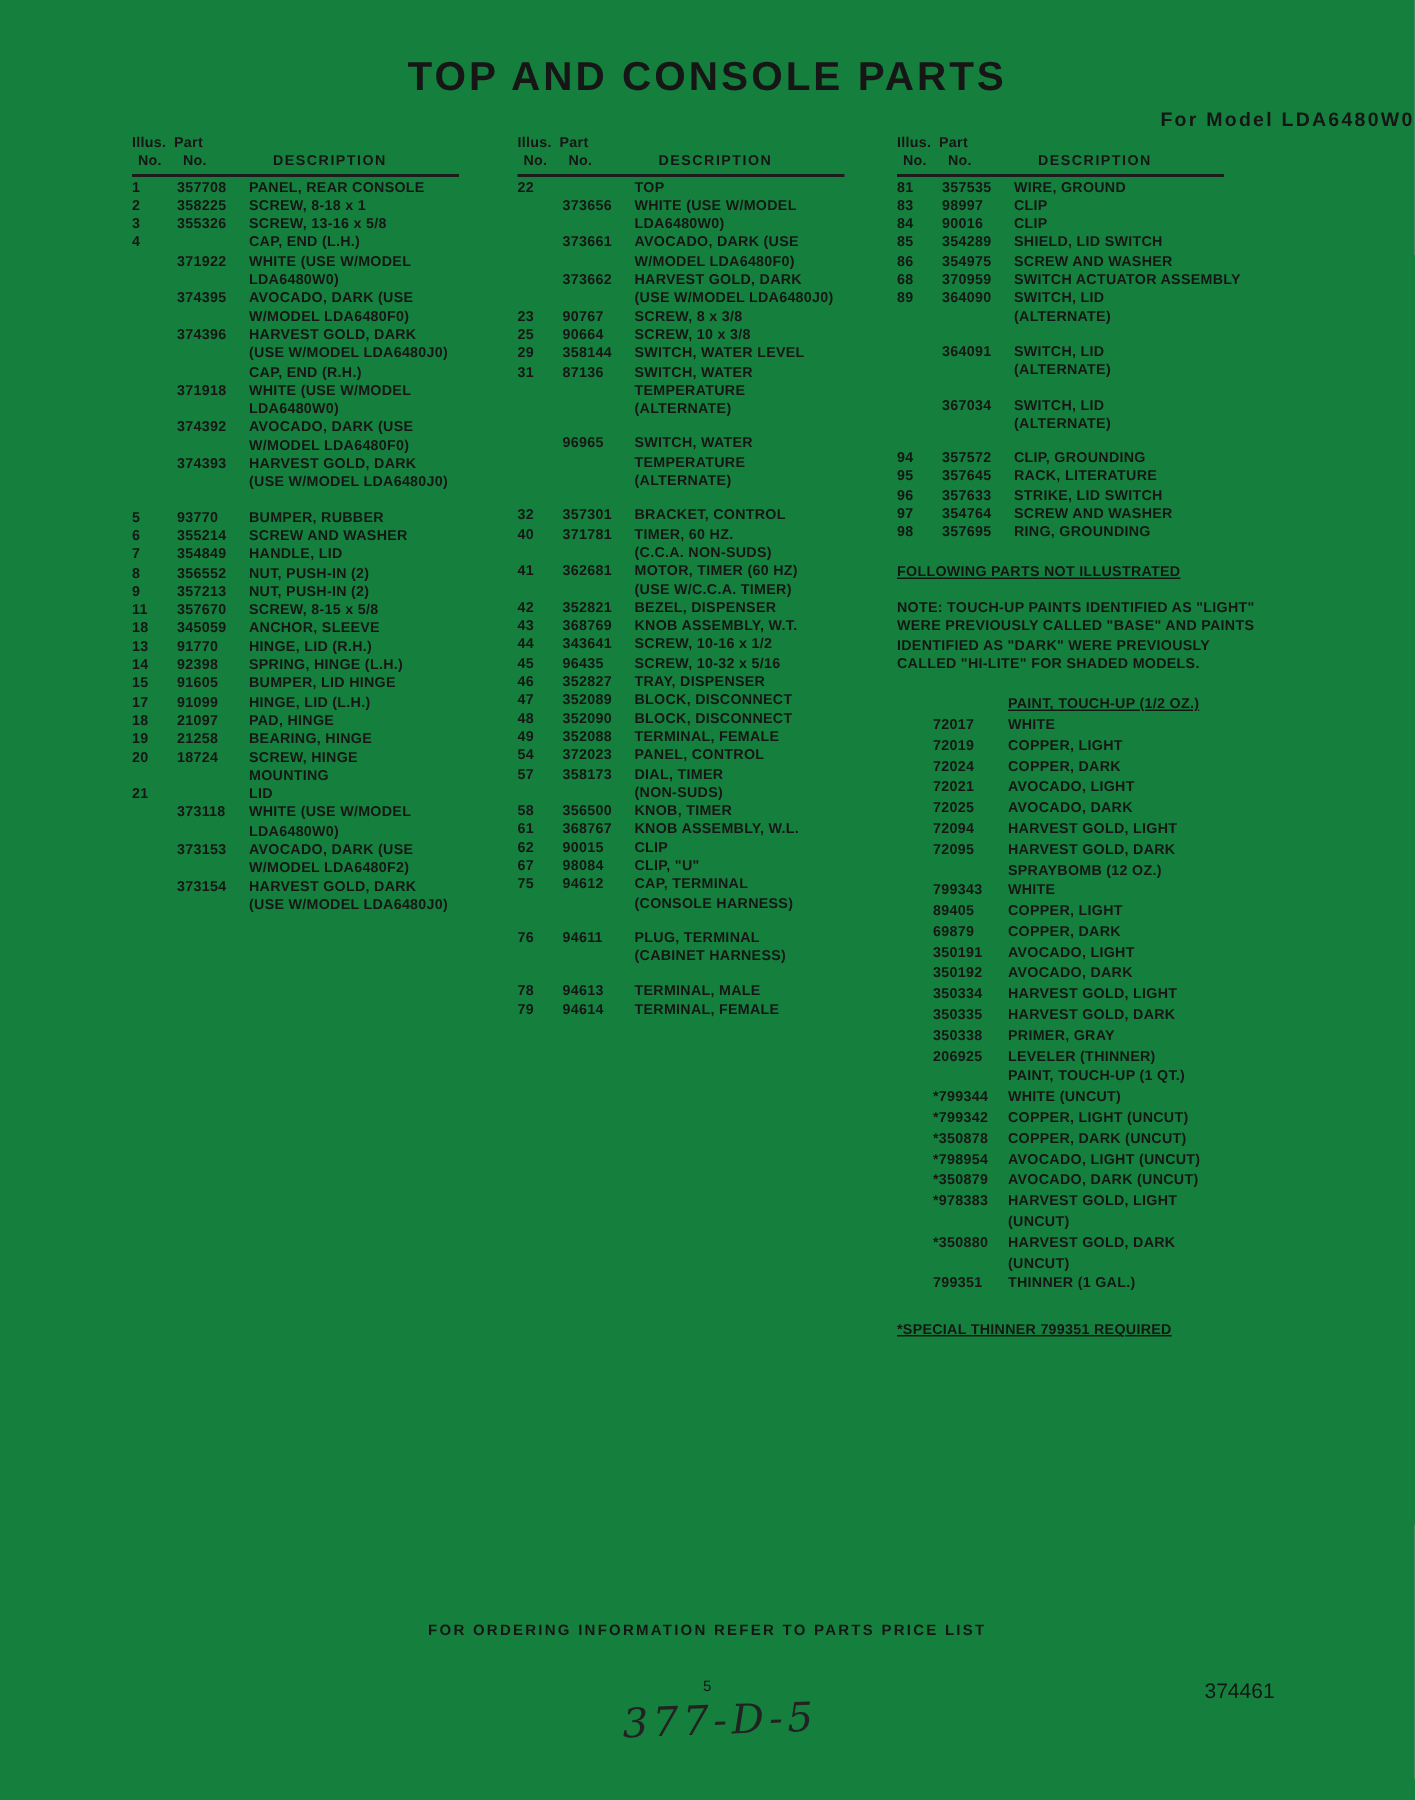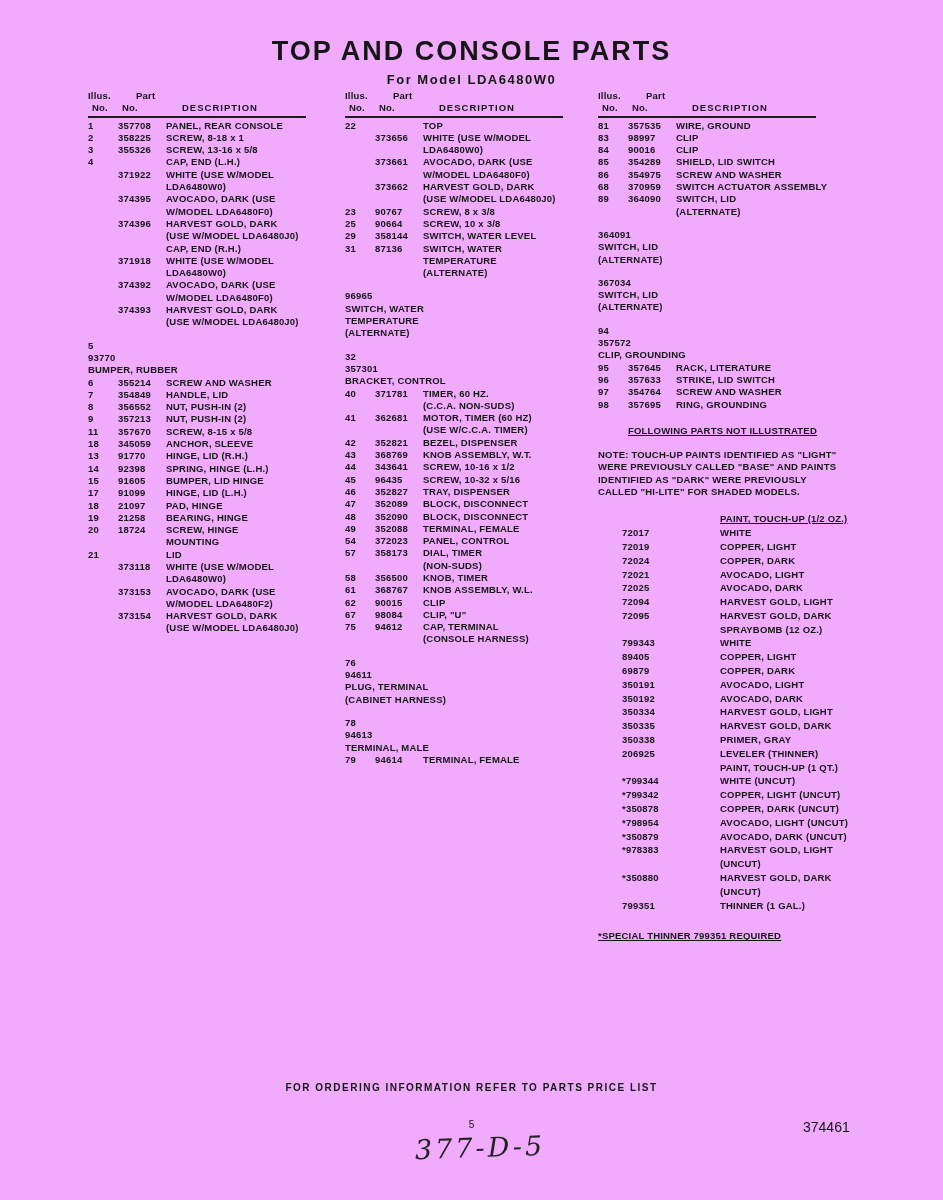--- a/index.html
+++ b/index.html
@@ -1,51 +1,51 @@
 <!DOCTYPE html>
 <html><head>
 <meta charset="utf-8">
 <style>
   * { margin:0; padding:0; box-sizing:border-box; }
   html,body { background:#888; }
   .page {
     position:relative; width:943px; height:1200px; margin:0 auto;
-    background:#f0abfc; color:#161616;
+    background:#15803d; color:#161616;
     font-family:"Liberation Sans", sans-serif; font-weight:700;
     overflow:hidden;
   }
   .page-title {
     position:absolute; top:36px; left:0; width:100%;
     text-align:center; font-size:27px; letter-spacing:2px;
   }
   .page-subtitle {
     position:absolute; top:72px; left:0; width:100%;
-    text-align:center; font-size:13px; letter-spacing:1.5px;
+    text-align:right; font-size:13px; letter-spacing:1.5px;
   }
   .col {
     position:absolute; top:90px; width:252px;
     font-size:9.5px; line-height:12.3px; letter-spacing:0.2px;
   }
   .col1 { left:88px; }
   .col2 { left:345px; }
   .col3 { left:598px; }
-  .hdr-row1 .h-illus { display:inline-block; width:48px; }
+  .hdr-row1 .h-illus { display:inline-block; width:28px; }
   .hdr-row2 .h-no1 { display:inline-block; width:34px; padding-left:4px; }
   .hdr-row2 .h-no2 { display:inline-block; width:60px; }
   .hdr-row2 .h-desc { letter-spacing:1px; }
   .hdr-rule { border-top:2px solid #1c1c1c; width:218px; margin:1px 0 2px 0; }
   .row { display:flex; }
-  .row.gap-top { margin-top:11px;flex-direction:column; }
+  .row.gap-top { margin-top:11px; }
   .c-illus { width:30px; flex:none; }
   .c-part { width:48px; flex:none; }
   .c-desc { flex:1; white-space:pre-line; }
-  .ni-heading { margin-top:14px; text-decoration:underline;margin-left:30px; }
+  .ni-heading { margin-top:14px; text-decoration:underline; }
   .ni-note { margin-top:12px; width:240px; }
   .paint-rows { margin-top:14px; }
-  .paint-row { display:flex; padding-left:24px; line-height:13.8px;gap:48px; }
+  .paint-row { display:flex; padding-left:24px; line-height:13.8px; }
   .p-part { width:50px; flex:none; }
   .p-desc { flex:1; white-space:pre-line; }
   .u { text-decoration:underline; }
   .ni-footnote { margin-top:18px; text-decoration:underline; }
   .ordering-note {
     position:absolute; top:1082px; left:0; width:100%;
     text-align:center; font-size:10px; letter-spacing:1.5px;
   }
   .page-number {
     position:absolute; top:1119px; left:0; width:100%;

